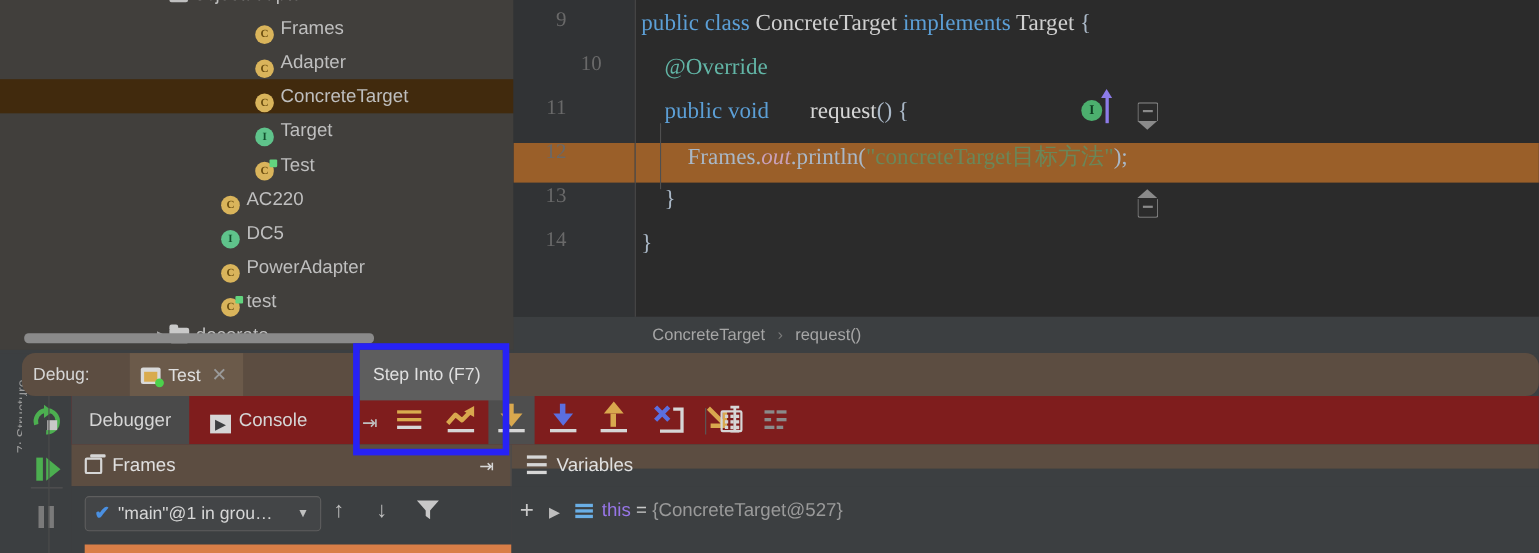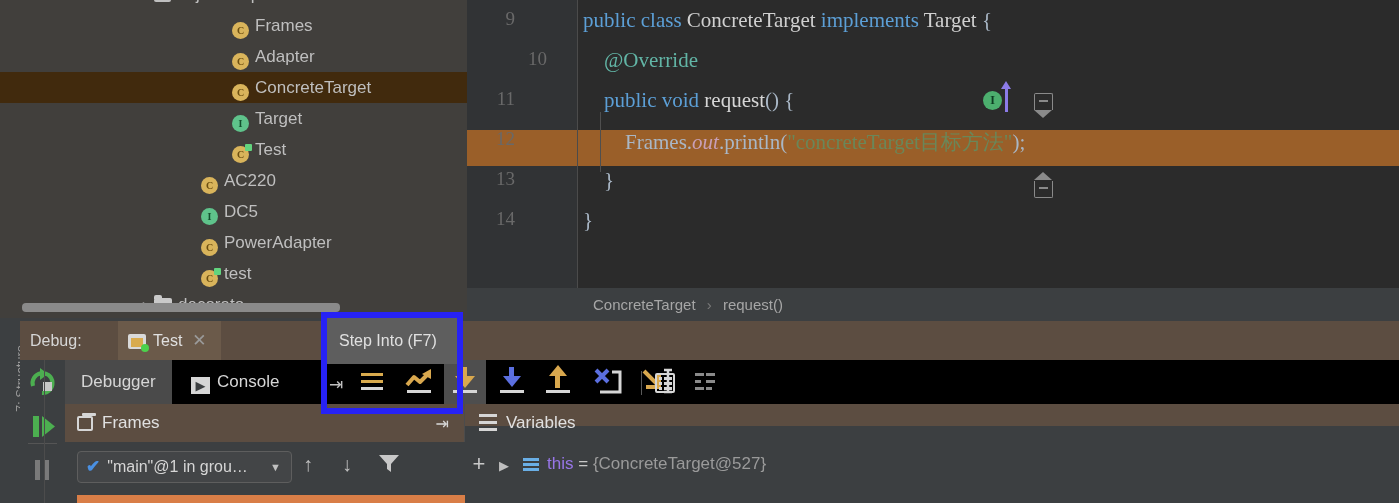--- a/index.html
+++ b/index.html
@@ -78,21 +78,21 @@
     position: absolute; left: 0; width: 48px; text-align: right;
     font-family: "Liberation Serif", serif; font-size: 19px; color: #696969;
   }
   .code {
     position: absolute; left: 116px;
     font-family: "Liberation Serif", serif; font-size: 21px;
     white-space: pre; color: #A9B7C6;
   }
   .kw { color: #5C9FD6; }
   .ann { color: #62B5A6; }
-  .mth { color: #D6D6D6; }
+  .mth { color: #D6D6D6; margin-left: 32px; }
   .cls-n { color: #D0D0D0; }
   .stat { color: #C8A0B8; font-style: italic; }
   .str { color: #6A8759; }
   .pn { color: #A9B7C6; }
 
   #exec-line {
     position: absolute; left: 110px; top: 130px; width: 822px; height: 36px;
     background: #9A5F29;
   }
   #exec-line-gutter {
@@ -154,20 +154,21 @@
   #breadcrumb .sep { color: #7A7A7A; padding: 0 7px; }
 
   
   #debug-window {
     position: absolute; left: 0; top: 321px; width: 1399px; height: 182px;
     background: #3C3F41;
   }
   #debug-titlebar {
     position: absolute; left: 20px; top: 0; width: 1379px; height: 39px;
     background: #5C4D41;
+    border-radius: 12px;
   }
   #debug-label {
     position: absolute; left: 10px; top: 0; line-height: 39px;
     font-size: 16px; color: #D6D6D6;
   }
   #debug-tab-test {
     position: absolute; left: 98px; top: 0; height: 39px;
     background: #6B5A4A; padding: 0 14px 0 10px; line-height: 39px;
     font-size: 16px; color: #E0E0E0; white-space: nowrap;
   }
@@ -211,21 +212,21 @@
     background: #555;
   }
   #vline {
     position: absolute; left: 44px; top: 39px; width: 1px; height: 143px;
     background: #4C4C4C;
   }
 
   
   #debug-tabs {
     position: absolute; left: 65px; top: 39px; width: 1334px; height: 44px;
-    background: #000000;
+    background: #7f1d1d;
   }
   #tab-debugger {
     position: absolute; left: 0; top: 0; height: 44px; padding: 0 16px;
     line-height: 44px; font-size: 17px; color: #D6D6D6;
     background: #4A4A4A;
   }
   #tab-console {
     position: absolute; left: 114px; top: 0; height: 44px; padding: 0 12px;
     line-height: 44px; font-size: 17px; color: #D6D6D6;
   }

